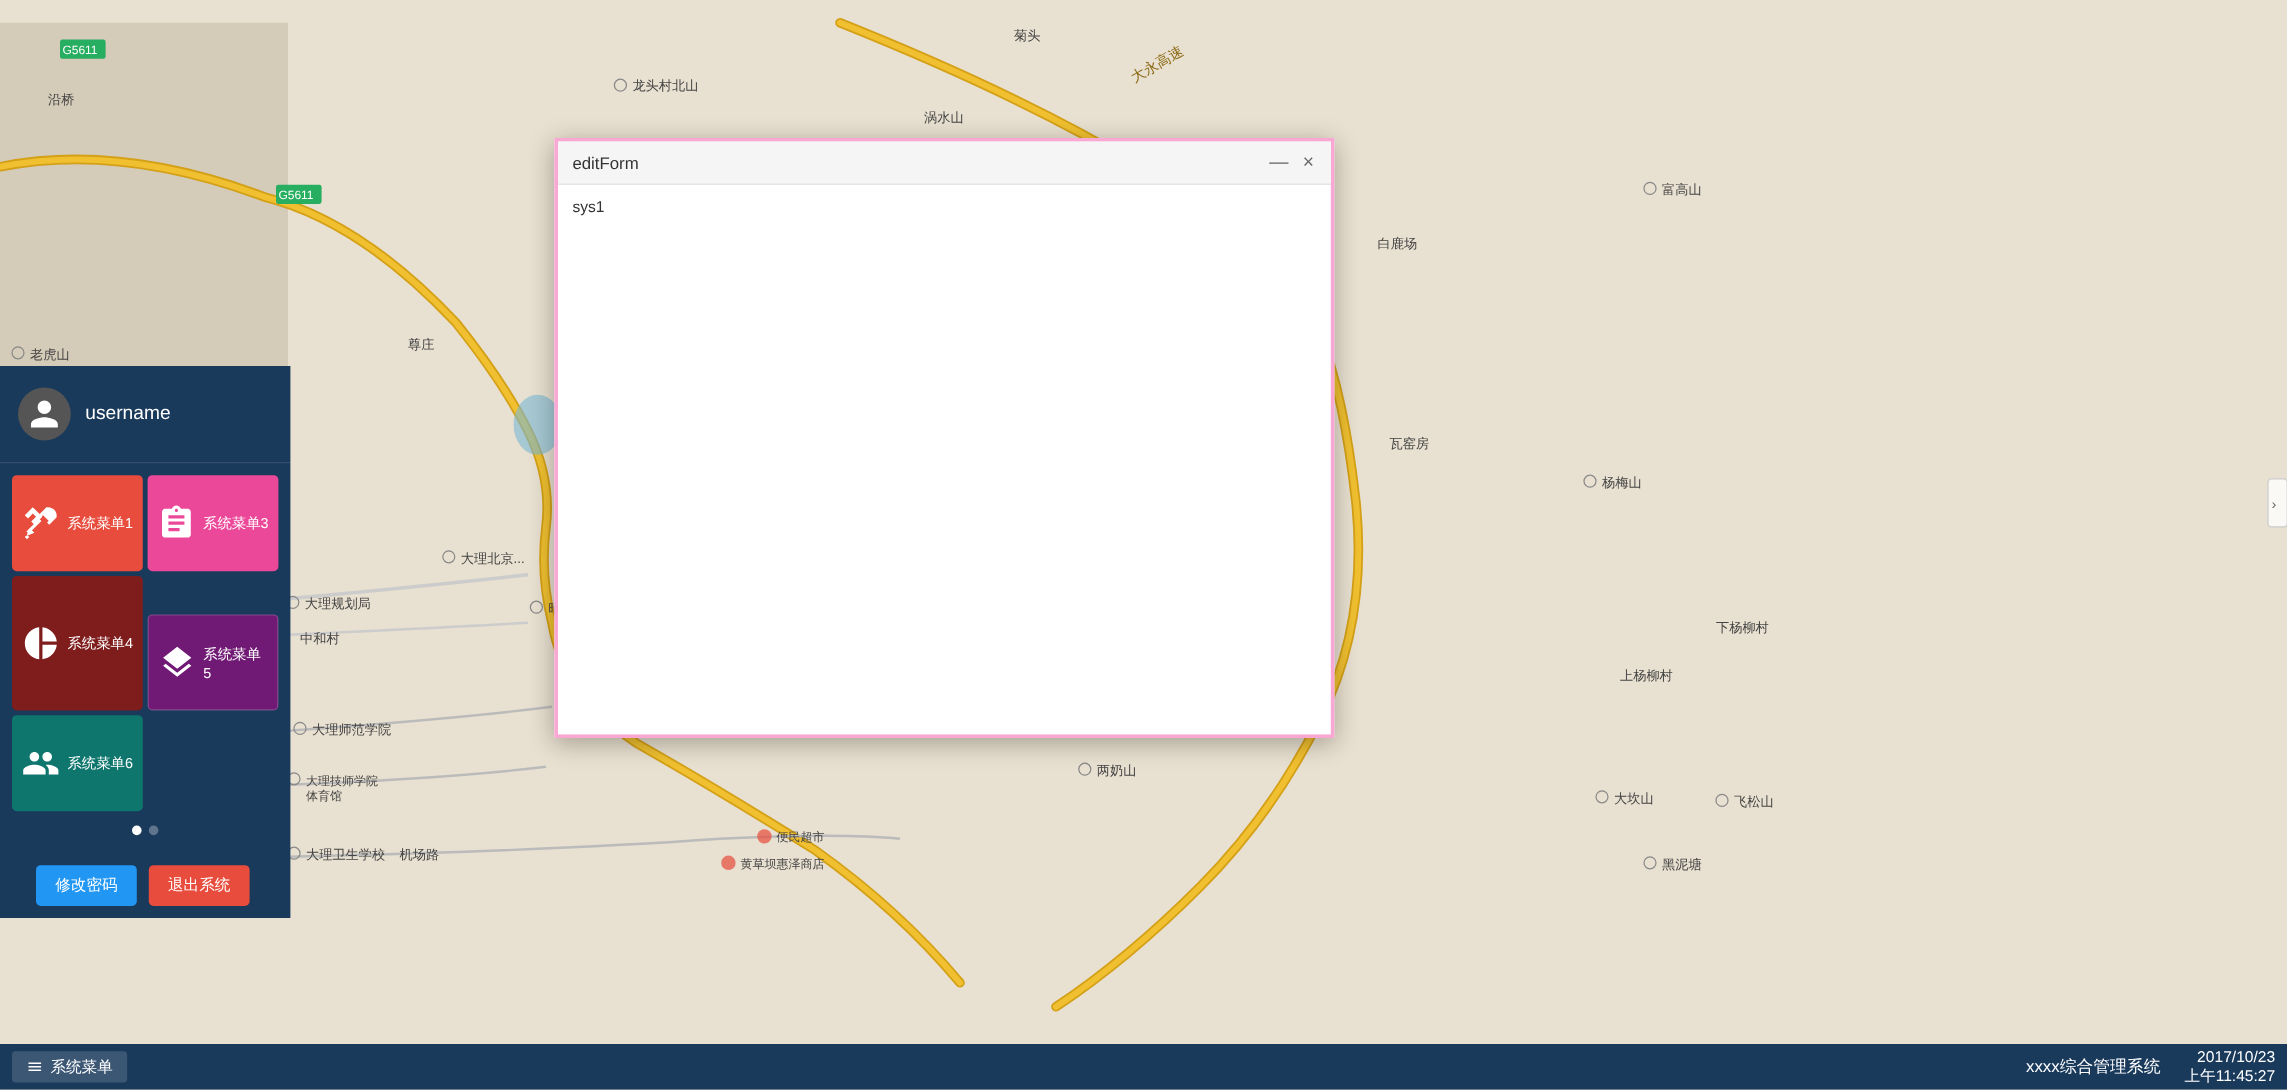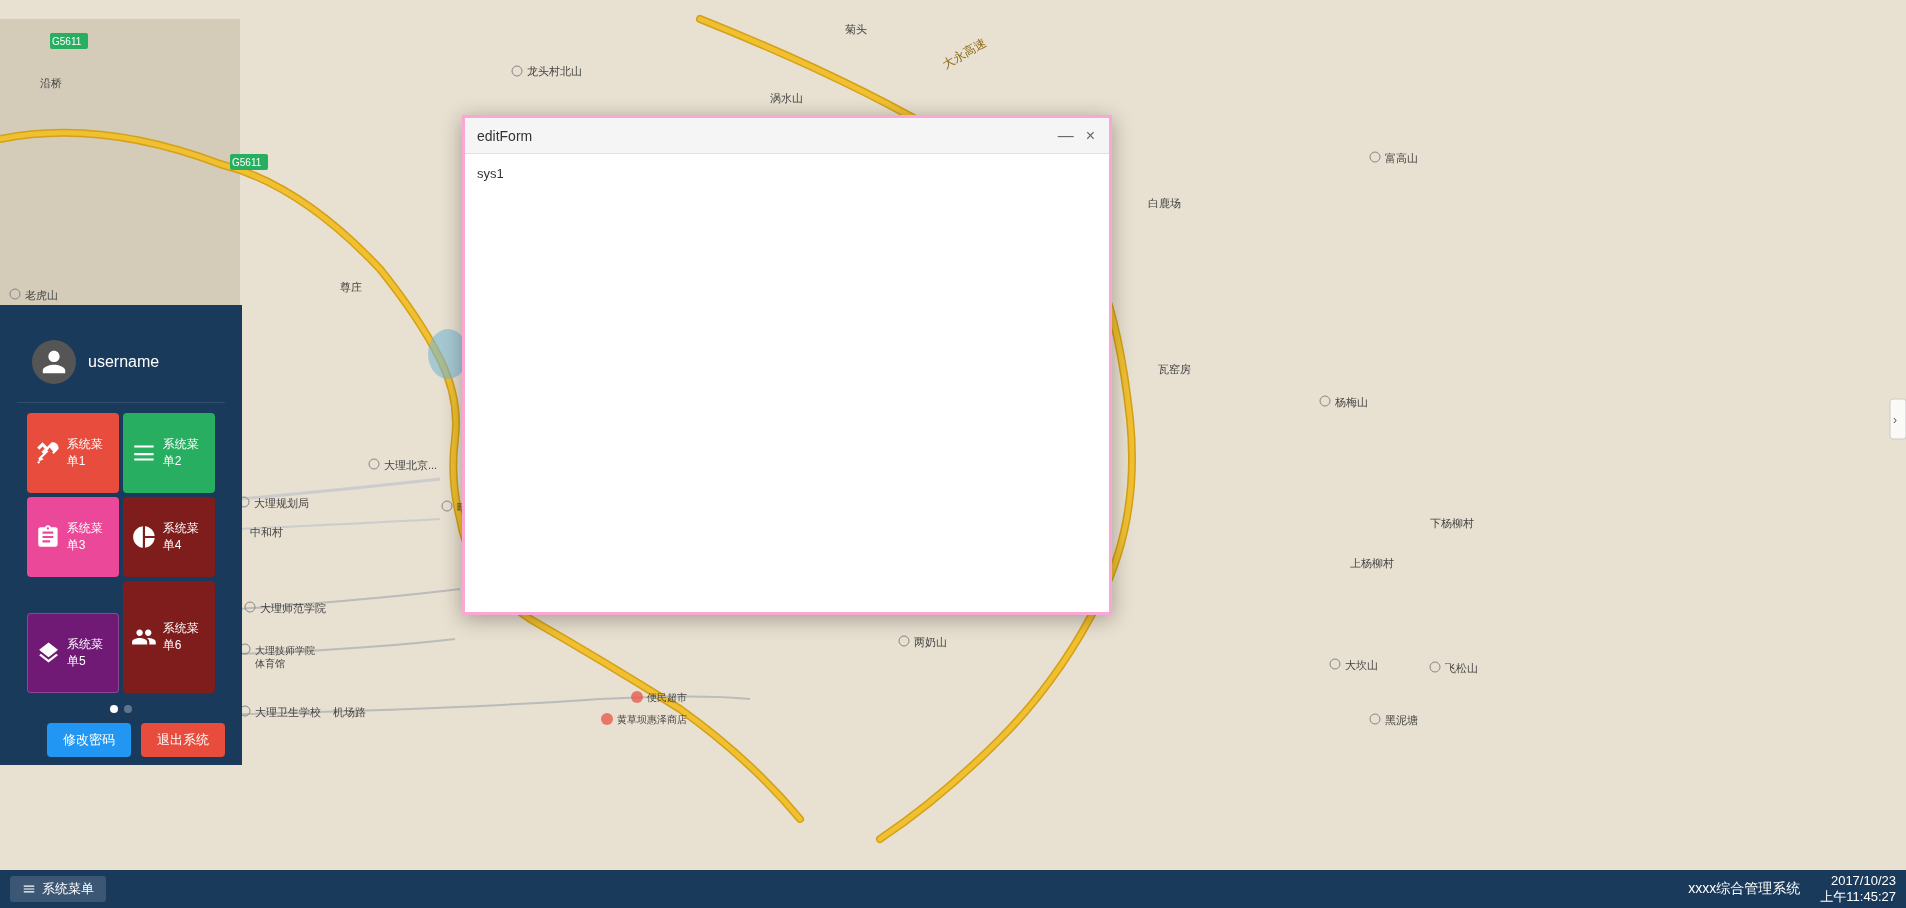--- a/index.html
+++ b/index.html
@@ -25,21 +25,21 @@
     .sidebar {
       position: absolute;
       top: 305px;
       left: 0;
       width: 242px;
       height: 460px;
       background-color: #1a3a5c;
       display: flex;
       flex-direction: column;
       align-items: center;
-      padding: 17px;
+      padding: 0;
       z-index: 100;
     }
 
     .user-section {
       width: 100%;
       display: flex;
       align-items: center;
       padding: 18px 15px;
       border-bottom: 1px solid rgba(255,255,255,0.1);
     }
@@ -93,21 +93,21 @@
       width: 32px;
       height: 32px;
       fill: white;
     }
 
     .menu-item-1 { background-color: #e74c3c; }
     .menu-item-2 { background-color: #27ae60; }
     .menu-item-3 { background-color: #ec4899; }
     .menu-item-4 { background-color: #7f1d1d; }
     .menu-item-5 { background-color: #701a75; border: 1px solid rgba(255,255,255,0.2); margin-top: 32px; }
-    .menu-item-6 { background-color: #7f1d1d; }
+    .menu-item-6 { background-color: #0f766e; }
 
     .menu-dots {
       display: flex;
       gap: 6px;
       margin-top: 2px;
     }
 
     .dot {
       width: 8px;
       height: 8px;
@@ -385,26 +385,20 @@
   <div class="menu-grid">
 
     <div class="menu-item menu-item-1">
       <svg viewBox="0 0 24 24" xmlns="http://www.w3.org/2000/svg">
         <path d="M15.5 2.1L11 6.6l1.4 1.4 1-1 3.5 3.5-1 1 1.4 1.4 4.5-4.5c.4-1.7-.1-3.5-1.4-4.8-1.3-1.3-3.1-1.9-4.9-1.5zM3 17.2l8-8 1.4 1.4-8 8L3 17.2zm-1 3.4l1.4 1.4 1.4-1.4-1.4-1.4L2 20.6zM8 18l-5 2 2-5 3 3z"></path>
         <path d="M7 2l-5 5 2 2 3-3 2 2-3 3 2 2 5-5z"></path>
       </svg>
       <span>系统菜单1</span>
     </div>
 
-    <div class="menu-item menu-item-2">
-      <svg viewBox="0 0 24 24" xmlns="http://www.w3.org/2000/svg">
-        <path d="M3 5v2h18V5H3zm0 14h18v-2H3v2zm0-5h18v-2H3v2z"></path>
-      </svg>
-      <span>系统菜单2</span>
-    </div>
 
     <div class="menu-item menu-item-3">
       <svg viewBox="0 0 24 24" xmlns="http://www.w3.org/2000/svg">
         <path d="M19 3h-4.18C14.4 1.84 13.3 1 12 1c-1.3 0-2.4.84-2.82 2H5c-1.1 0-2 .9-2 2v14c0 1.1.9 2 2 2h14c1.1 0 2-.9 2-2V5c0-1.1-.9-2-2-2zm-7 0c.55 0 1 .45 1 1s-.45 1-1 1-1-.45-1-1 .45-1 1-1zm2 14H7v-2h7v2zm3-4H7v-2h10v2zm0-4H7V7h10v2z"></path>
       </svg>
       <span>系统菜单3</span>
     </div>
 
     <div class="menu-item menu-item-4">
       <svg viewBox="0 0 24 24" xmlns="http://www.w3.org/2000/svg">

